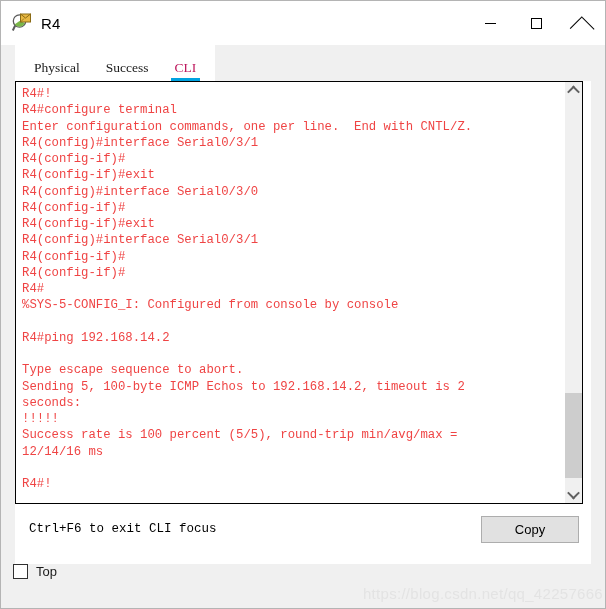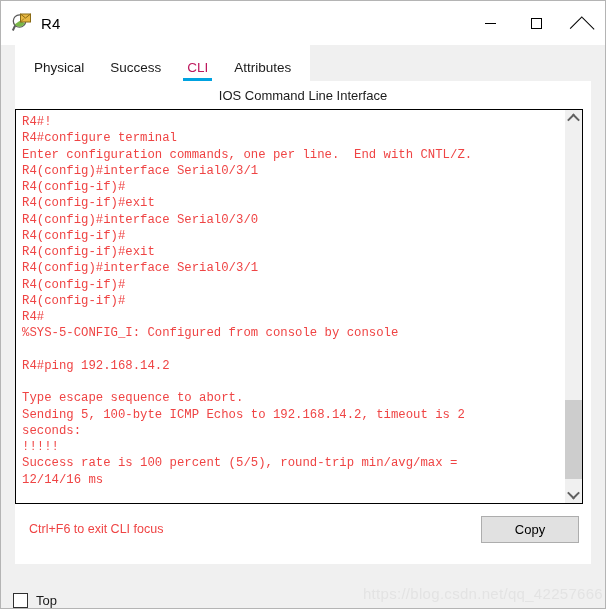--- a/index.html
+++ b/index.html
@@ -92,20 +92,21 @@
   .glyph-close::after  { transform: rotate(-45deg) translateX(-0.5px); }
 
   
   .tabstrip-wrap {
     flex: 0 0 auto;
     background: #f0f0f0;
     padding-left: 14px;
     padding-top: 0px;
     position: relative;
     height: 36px;
+    font-family: Liberation Serif, serif;
   }
   .tabstrip {
     background: #ffffff;
     height: 36px;
     display: inline-flex;
     align-items: flex-end;
     padding: 0 6px 0 6px;
     box-sizing: border-box;
   }
   .tab {
@@ -221,23 +222,24 @@
   .panel-footer {
     flex: 0 0 auto;
     height: 60px;
     display: flex;
     align-items: flex-start;
     padding: 12px 10px 0 10px;
     box-sizing: border-box;
   }
   .hint {
     font-size: 12.5px;
-    color: #ef4444;
+    color: #000000;
     padding-left: 4px;
     padding-top: 6px;
+    font-family: Liberation Mono, monospace;
   }
   .btn-group {
     margin-left: auto;
     display: flex;
     gap: 18px;
     padding-right: 2px;
   }
   .btn {
     width: 98px;
     height: 27px;
@@ -252,21 +254,21 @@
     cursor: default;
     box-sizing: border-box;
   }
 
   
   .bottombar {
     flex: 0 0 auto;
     height: 44px;
     background: #f0f0f0;
     display: flex;
-    align-items: flex-end;
+    align-items: flex-start;
     padding-left: 12px;
     position: relative;
   }
   .checkbox-row {
     display: flex;
     align-items: center;
     gap: 8px;
     cursor: default;
   }
   .checkbox {
@@ -319,26 +321,24 @@
         <span class="glyph-close"></span>
       </div>
     </div>
   </div>
 
   <div class="tabstrip-wrap">
     <div class="tabstrip">
       <div class="tab">Physical</div>
       <div class="tab">Success</div>
       <div class="tab active">CLI</div>
-      <div class="tab">Attributes</div>
     </div>
   </div>
 
   <div class="panel">
-    <div class="panel-heading">IOS Command Line Interface</div>
 
     <div class="console-wrap">
       <div class="console">
         <div class="console-text"><span>R4#!
 R4#configure terminal
 Enter configuration commands, one per line.  End with CNTL/Z.
 R4(config)#interface Serial0/3/1
 R4(config-if)#
 R4(config-if)#exit
 R4(config)#interface Serial0/3/0

